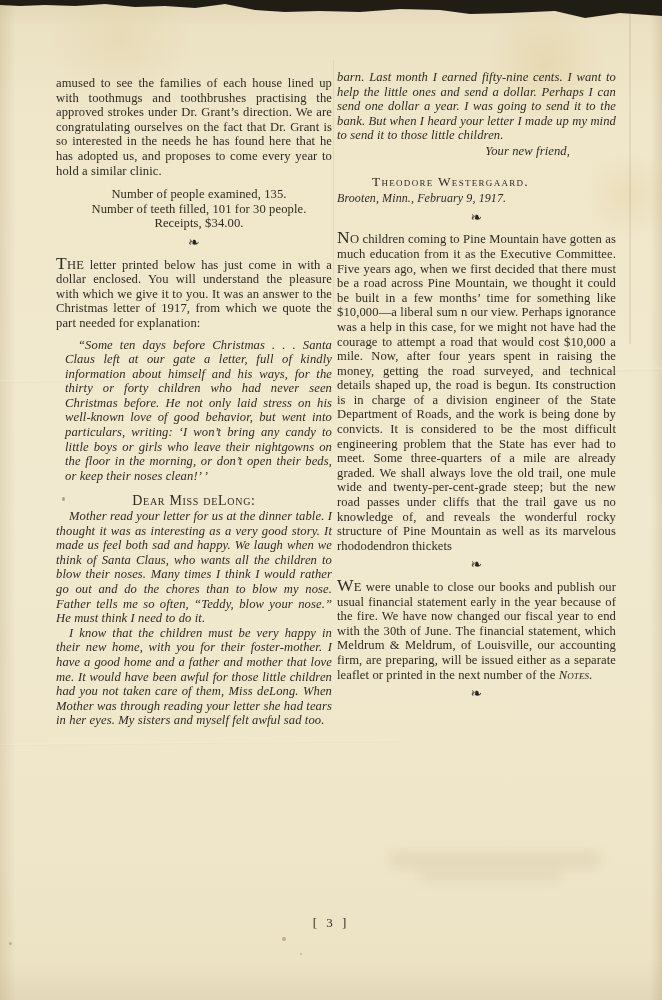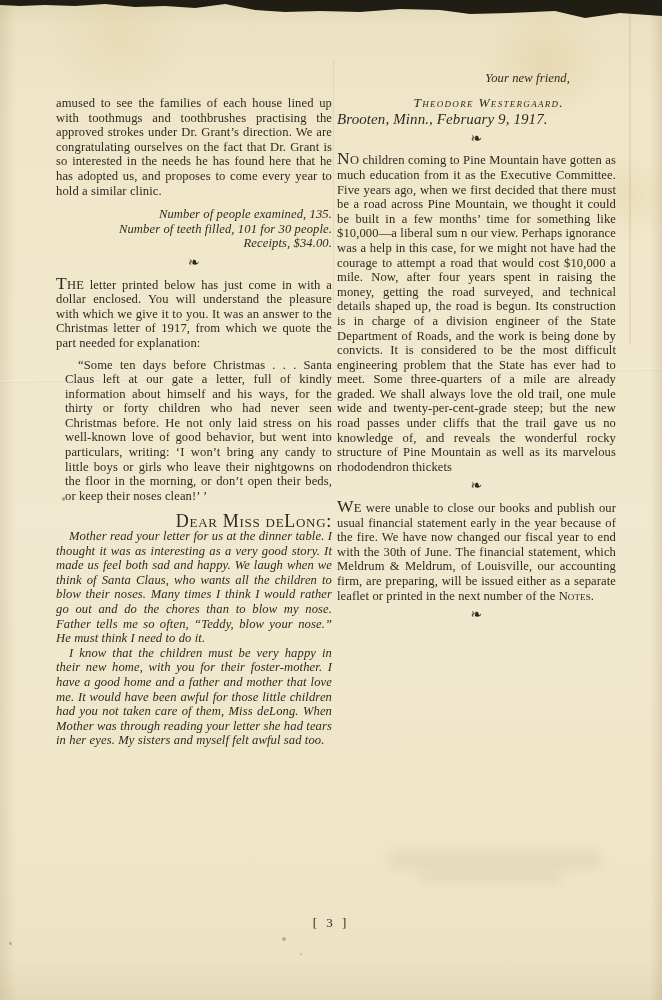--- a/index.html
+++ b/index.html
@@ -32,34 +32,34 @@
   .speck{position:absolute;border-radius:50%;}
   .speck1{left:62px;top:497px;width:3px;height:4px;background:rgba(90,70,40,.45);}
   .speck2{left:282px;top:937px;width:4px;height:4px;background:rgba(125,95,55,.40);}
   .speck3{left:300px;top:953px;width:2px;height:2px;background:rgba(125,95,55,.35);}
   .speck4{left:9px;top:942px;width:3px;height:3px;background:rgba(110,80,45,.35);}
   .ghost{position:absolute;background:rgba(160,140,100,0.14);filter:blur(6px);}
   .ghost1{left:390px;top:852px;width:210px;height:16px;}
   .ghost2{left:420px;top:872px;width:140px;height:10px;}
 
   .col{position:absolute;text-align:justify;font-size:12.6px;line-height:14.6px;letter-spacing:.1px;}
-  .col-left{left:56px;top:76px;width:276px;margin-top:20px;}
+  .col-left{left:56px;top:76px;width:276px;}
   .col-right{left:337px;top:70px;width:279px;}
   p{margin:0;}
   .indent{text-indent:13px;}
   .lead{font-size:17.5px;line-height:1;letter-spacing:.3px;}
-  .stats{margin:9px 0 0 10px;text-align:right;font-style:italic;}
+  .stats{margin:9px 0 0 10px;text-align:center;}
   .ornament{text-align:center;font-size:14px;margin:5px 0 4px;color:#2a261e;}
-  .quote{margin:7px 0 0 9px;text-indent:13px;}
-  .salutation{margin-top:11px;font-variant:small-caps;letter-spacing:.7px;font-size:18px;text-align:right;}
+  .quote{margin:7px 0 0 9px;text-indent:13px;font-style:italic;}
+  .salutation{margin-top:11px;font-variant:small-caps;letter-spacing:.7px;font-size:14px;text-align:center;}
   .ital{font-style:italic;}
   .closing{text-align:right;padding-right:46px;margin-top:1px;}
-  .signature{text-align:right;padding-right:52px;font-variant:small-caps;letter-spacing:1.3px;font-size:13.4px;margin-top:10px;font-style:italic;}
-  .dateline{font-size:15px;margin-top:2px;text-align:left;}
-  .sc{font-variant:small-caps;}
+  .signature{text-align:center;padding-right:52px;font-variant:small-caps;letter-spacing:1.3px;font-size:13.4px;margin-top:16px;}
+  .dateline{font-size:12px;margin-top:2px;text-align:left;}
+  .sc{font-variant:small-caps;font-style:italic;}
   .page-number{position:absolute;top:915px;left:0;width:662px;text-align:center;font-size:13px;letter-spacing:3px;color:#2e2a21;}
 </style>
 </head>
 <body>
 
 <div class="page">
 
   <div class="scan-top"></div>
   <div class="crease crease-h1"></div>
   <div class="crease crease-h2"></div>
@@ -87,20 +87,21 @@
 
     <p class="quote">“Some ten days before Christmas . . . Santa Claus left at our gate a letter, full of kindly information about himself and his ways, for the thirty or forty children who had never seen Christmas before. He not only laid stress on his well-known love of good behavior, but went into particulars, writing: ‘I won’t bring any candy to little boys or girls who leave their nightgowns on the floor in the morning, or don’t open their beds, or keep their noses clean!’ ’</p>
 
     <p class="salutation">Dear Miss deLong:</p>
 
     <p class="ital indent">Mother read your letter for us at the dinner table. I thought it was as interesting as a very good story. It made us feel both sad and happy. We laugh when we think of Santa Claus, who wants all the children to blow their noses. Many times I think I would rather go out and do the chores than to blow my nose. Father tells me so often, “Teddy, blow your nose.” He must think I need to do it.</p>
     <p class="ital indent">I know that the children must be very happy in their new home, with you for their foster-mother. I have a good home and a father and mother that love me. It would have been awful for those little children had you not taken care of them, Miss deLong. When Mother was through reading your letter she had tears in her eyes. My sisters and myself felt awful sad too.</p>
   </div>
 
   <div class="col col-right">
+    <p class="ital">barn. Last month I earned fifty-nine cents. I want to help the little ones and send a dollar. Perhaps I can send one dollar a year. I was going to send it to the bank. But when I heard your letter I made up my mind to send it to those little children.</p>
 
     <p class="ital closing">Your new friend,</p>
     <p class="signature">Theodore Westergaard.</p>
     <p class="ital dateline">Brooten, Minn., February 9, 1917.</p>
 
     <div class="ornament">❧</div>
 
     <p class="body"><span class="lead">N</span><span>O children coming to Pine Mountain have gotten as much education from it as the Executive Committee. Five years ago, when we first decided that there must be a road across Pine Mountain, we thought it could be built in a few months’ time for something like $10,000—a liberal sum n our view. Perhaps ignorance was a help in this case, for we might not have had the courage to attempt a road that would cost $10,000 a mile. Now, after four years spent in raising the money, getting the road surveyed, and technical details shaped up, the road is begun. Its construction is in charge of a division engineer of the State Department of Roads, and the work is being done by convicts. It is considered to be the most difficult engineering problem that the State has ever had to meet. Some three-quarters of a mile are already graded. We shall always love the old trail, one mule wide and twenty-per-cent-grade steep; but the new road passes under cliffs that the trail gave us no knowledge of, and reveals the wonderful rocky structure of Pine Mountain as well as its marvelous rhododendron thickets</span></p>
 
     <div class="ornament">❧</div>

